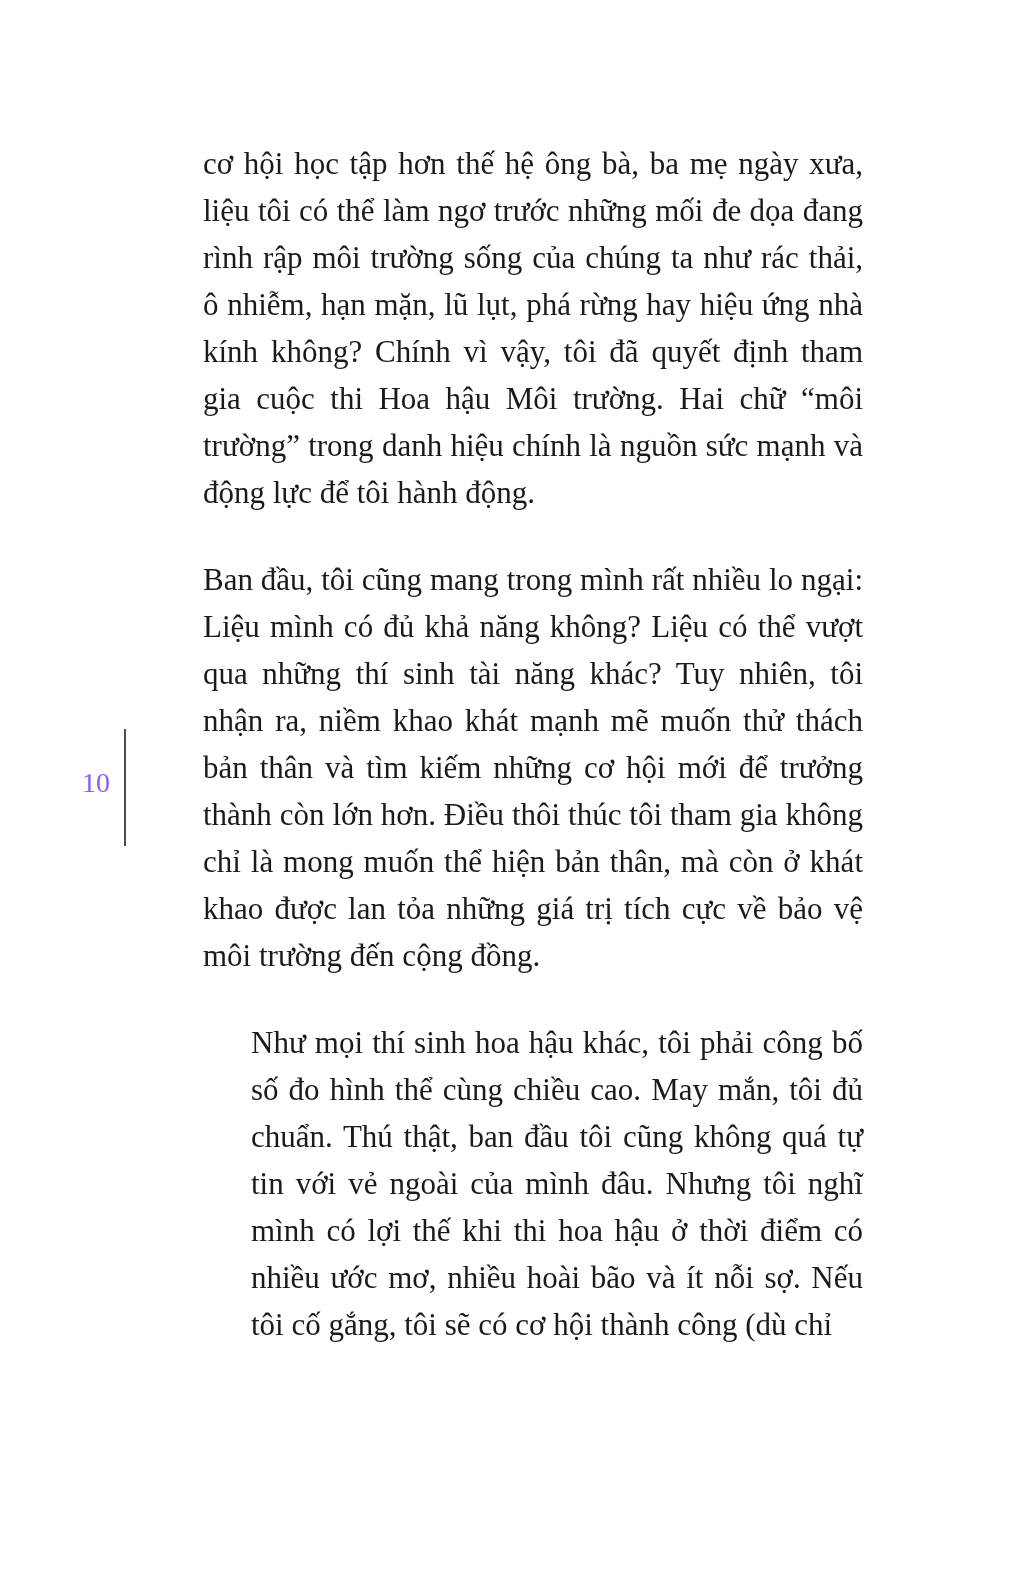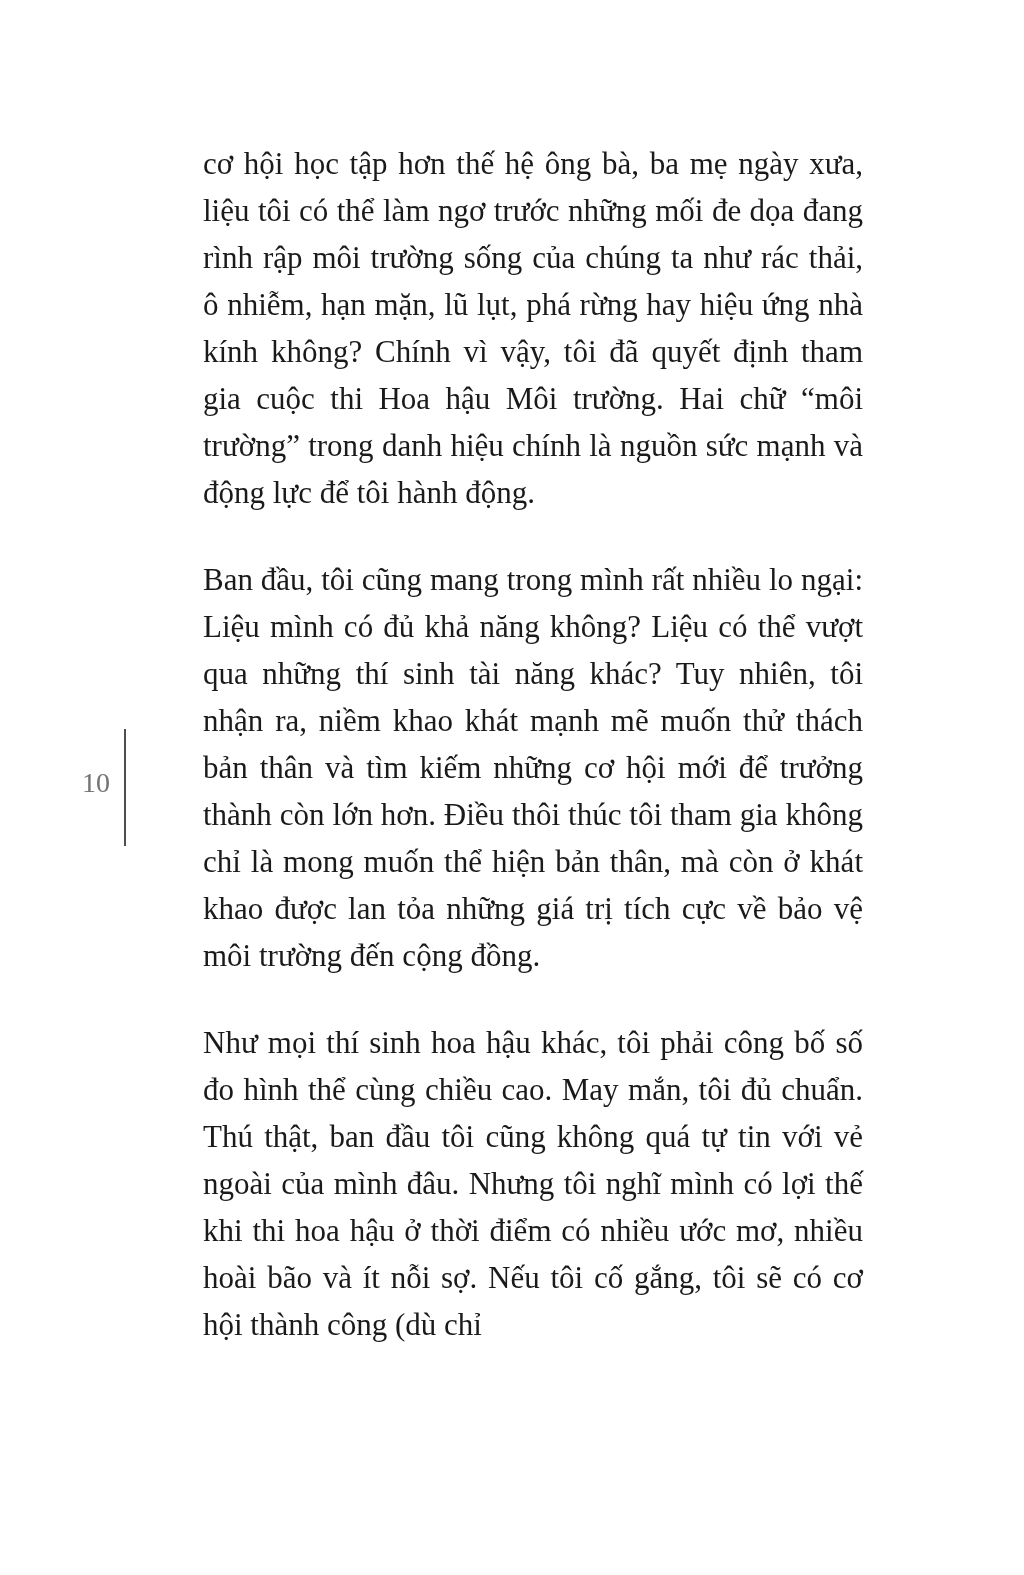--- a/index.html
+++ b/index.html
@@ -16,21 +16,21 @@
     font-family: "Liberation Serif", "DejaVu Serif", serif;
   }
   .page-number {
     position: absolute;
     left: 76px;
     top: 766px;
     width: 40px;
     text-align: center;
     font-size: 28px;
     line-height: 34px;
-    color: #737373;
+    color: #8b5cf6;
   }
   .vertical-rule {
     position: absolute;
     left: 124px;
     top: 729px;
     width: 2px;
     height: 117px;
     background: #4d4d4d;
   }
   .text-block {
@@ -42,20 +42,21 @@
     line-height: 47px;
     color: #1a1a1a;
     text-align: justify;
     text-justify: inter-word;
   }
   .text-block p {
     margin: 0 0 40px 0;
   }
   .text-block p:last-child {
     margin-bottom: 0;
+    margin-left: 48px;
   }
 </style>
 </head>
 <body>
 
 <div class="page">
 
   <span class="page-number">10</span>
 
   <div class="vertical-rule"></div>

